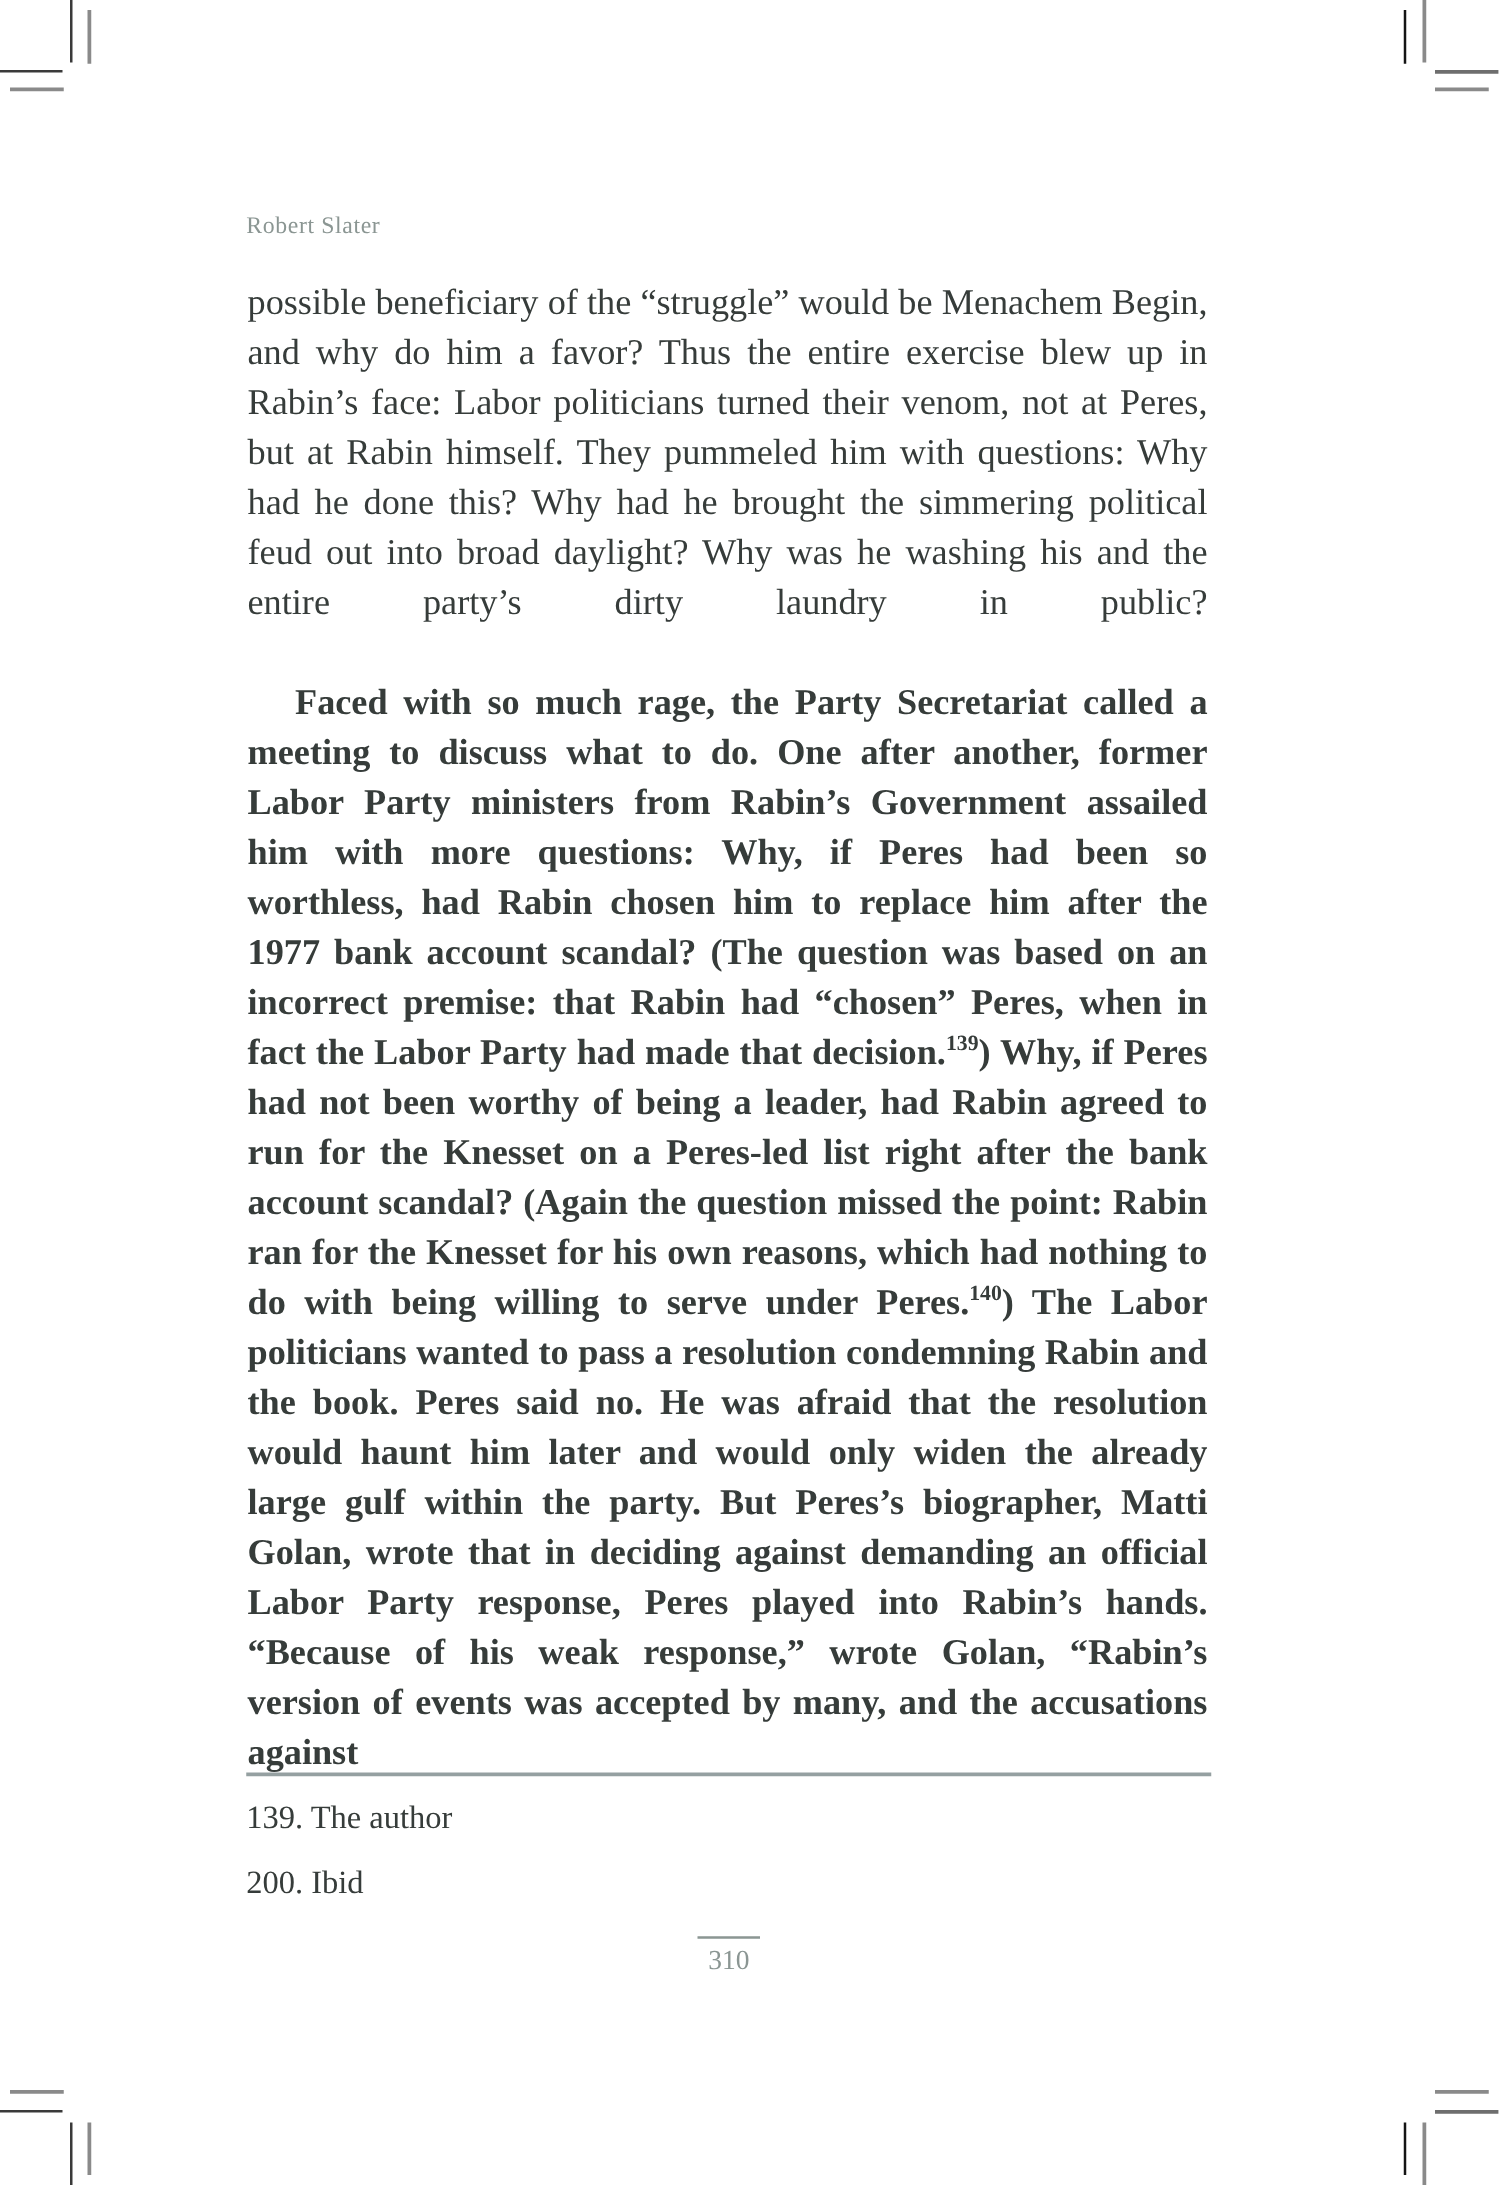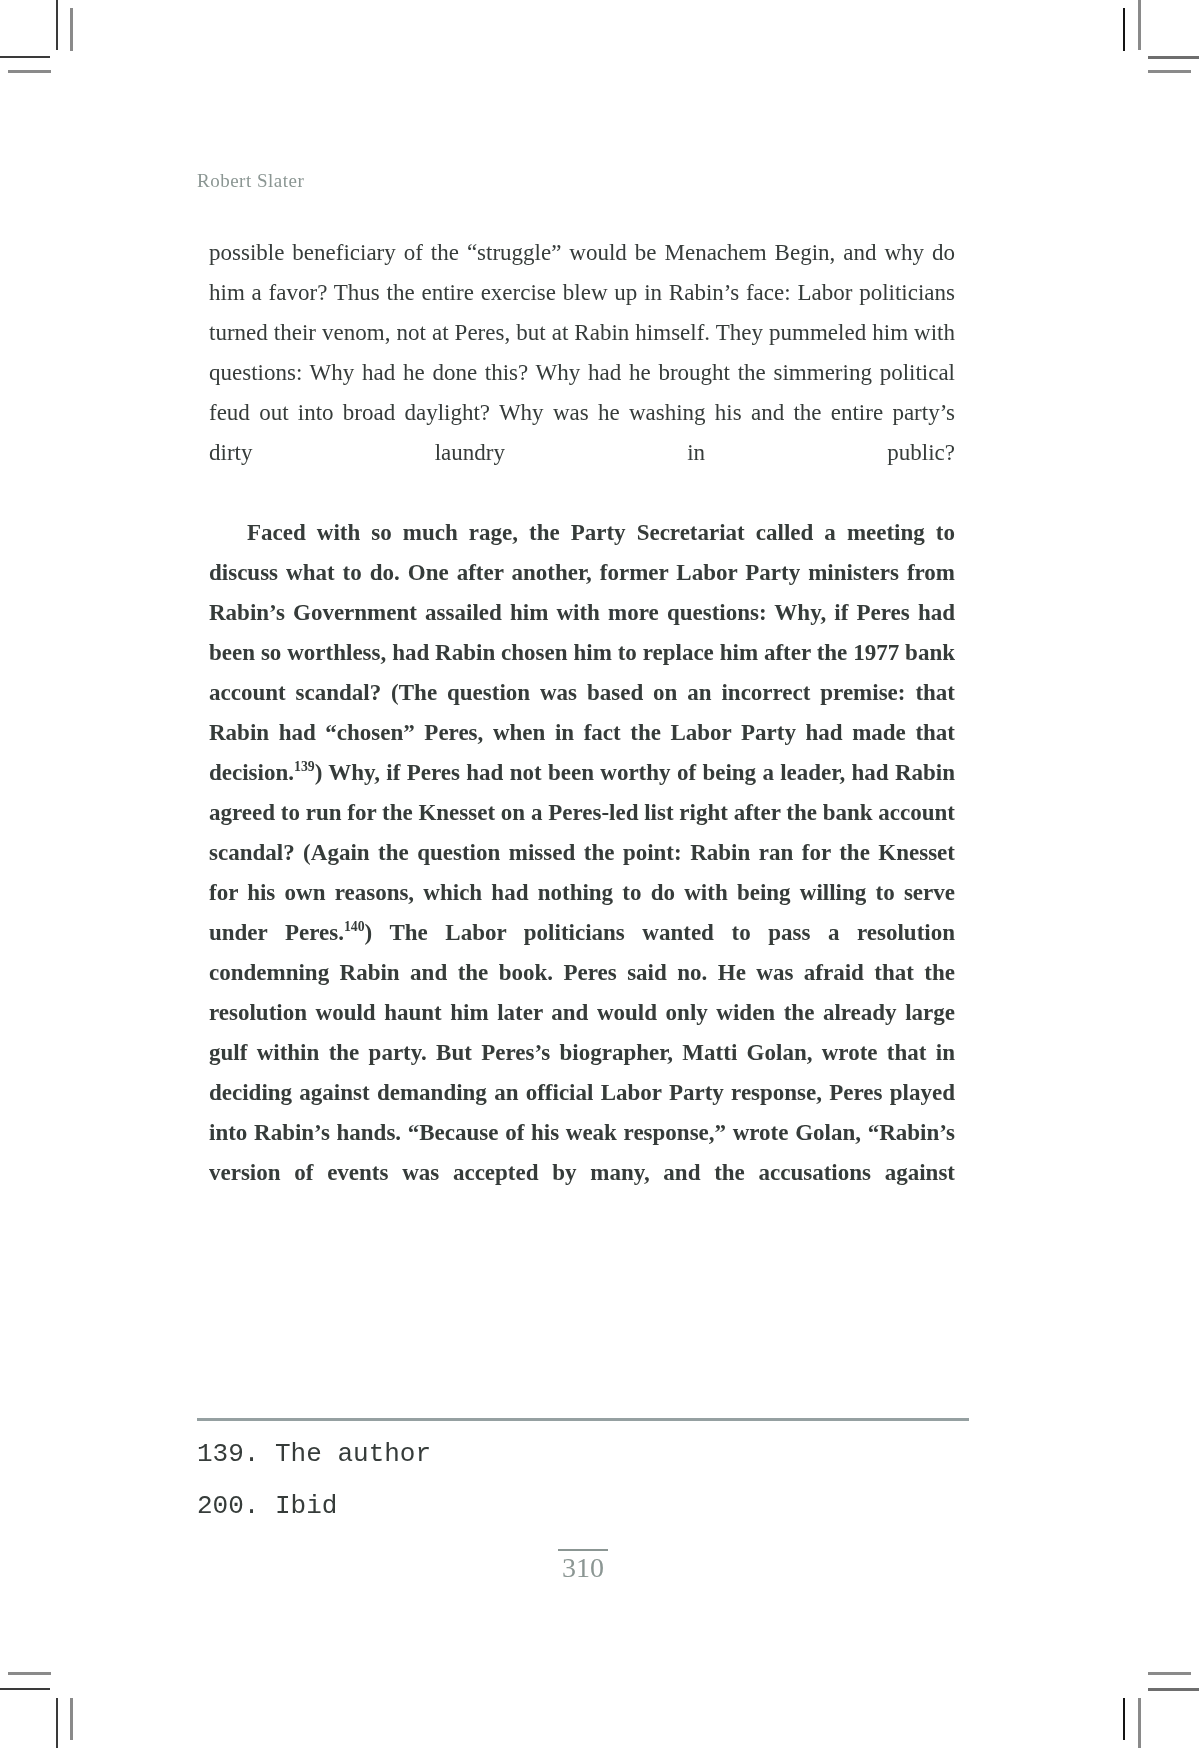--- a/index.html
+++ b/index.html
@@ -22,40 +22,40 @@
     color: var(--header-text, #8b9693);
   }
   
   .body-text {
     position: absolute;
     left: 197px;
     top: 221px;
     width: 770px;
   }
   .para {
-    margin: 12px;
-    font-size: 23px;
+    margin: 1px;
+    font-size: 29px;
     line-height: 40px;
     color: var(--body-text, #363c3a);
     text-align: justify;
     text-align-last: justify;
     text-justify: inter-word;
   }
   .para.indent { margin-top: 40px; text-indent: 38px; font-weight: bold; }
   .para sup { font-size: 0.6em; line-height: 0; vertical-align: super; }
   
   .footnote-rule {
     position: absolute;
     left: 197px;
     top: 1418px;
     width: 772px;
     height: 3px;
     background: var(--separator, #95a0a1);
   }
-  .footnotes { position: absolute; left: 197px; top: 1437px; font-family: Liberation Mono, monospace; }
+  .footnotes { position: absolute; left: 197px; top: 1437px; }
   .footnote {
     font-size: 26px;
     line-height: 34px;
     margin-bottom: 18px;
     color: var(--body-text, #363c3a);
   }
   
   .pageno-overline {
     position: absolute;
     left: 558px;
@@ -63,21 +63,21 @@
     width: 50px;
     height: 2px;
     background: var(--page-number, #8b9693);
   }
   .pageno {
     position: absolute;
     left: 533px;
     top: 1551px;
     width: 100px;
     text-align: center;
-    font-size: 28px;
+    font-size: 22px;
     line-height: 34px;
     color: var(--page-number, #8b9693);
   }
   
   .cm { position: absolute; }
   .cm-gray  { background: var(--crop-gray, #8a8a8a); }
   .cm-dark  { background: var(--crop-dark, #3a3a3a); }
   .cm-black { background: var(--crop-black, #141414); }
   .cm-mid   { background: var(--crop-mid, #6e6e6e); }
 </style>

